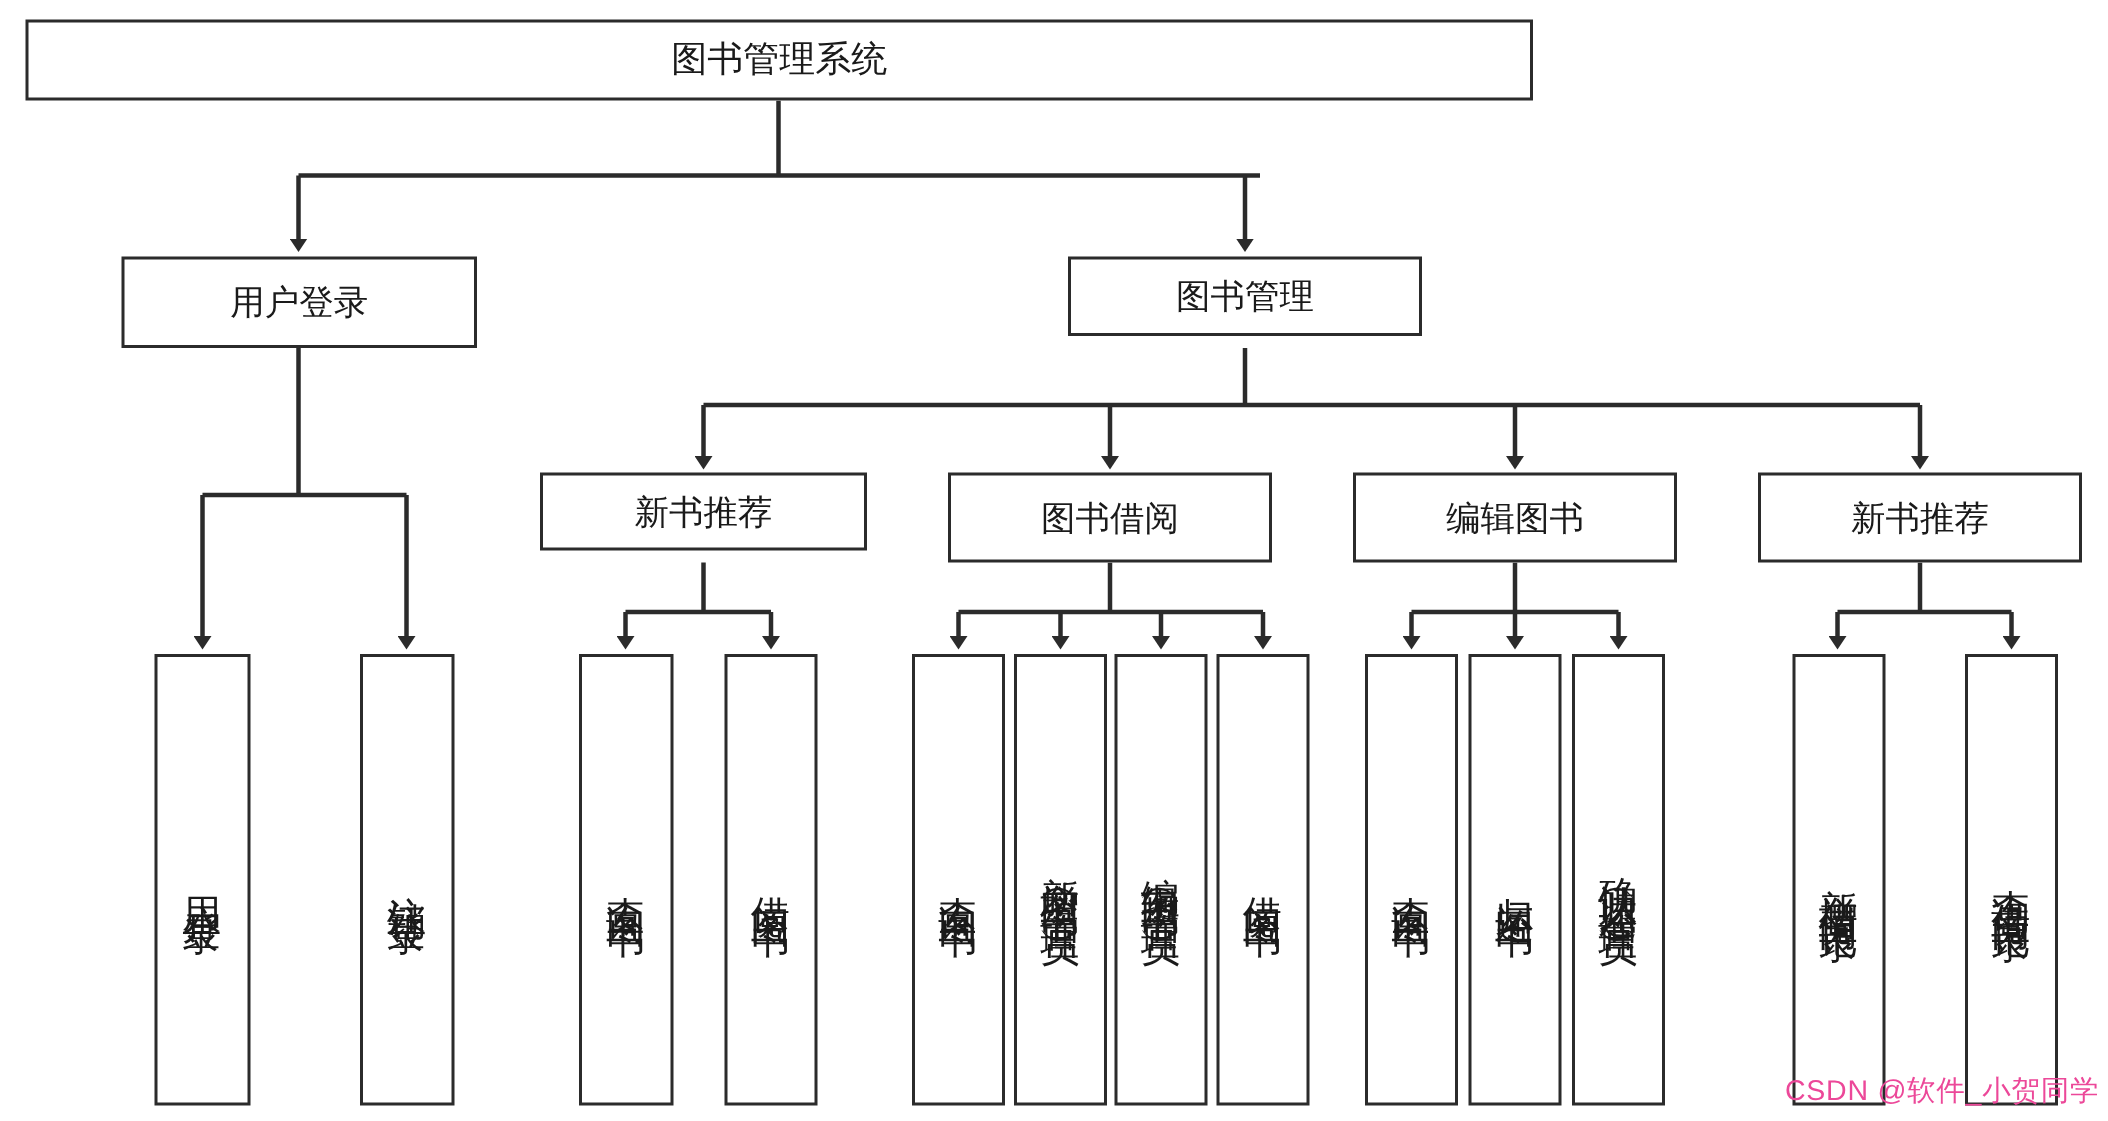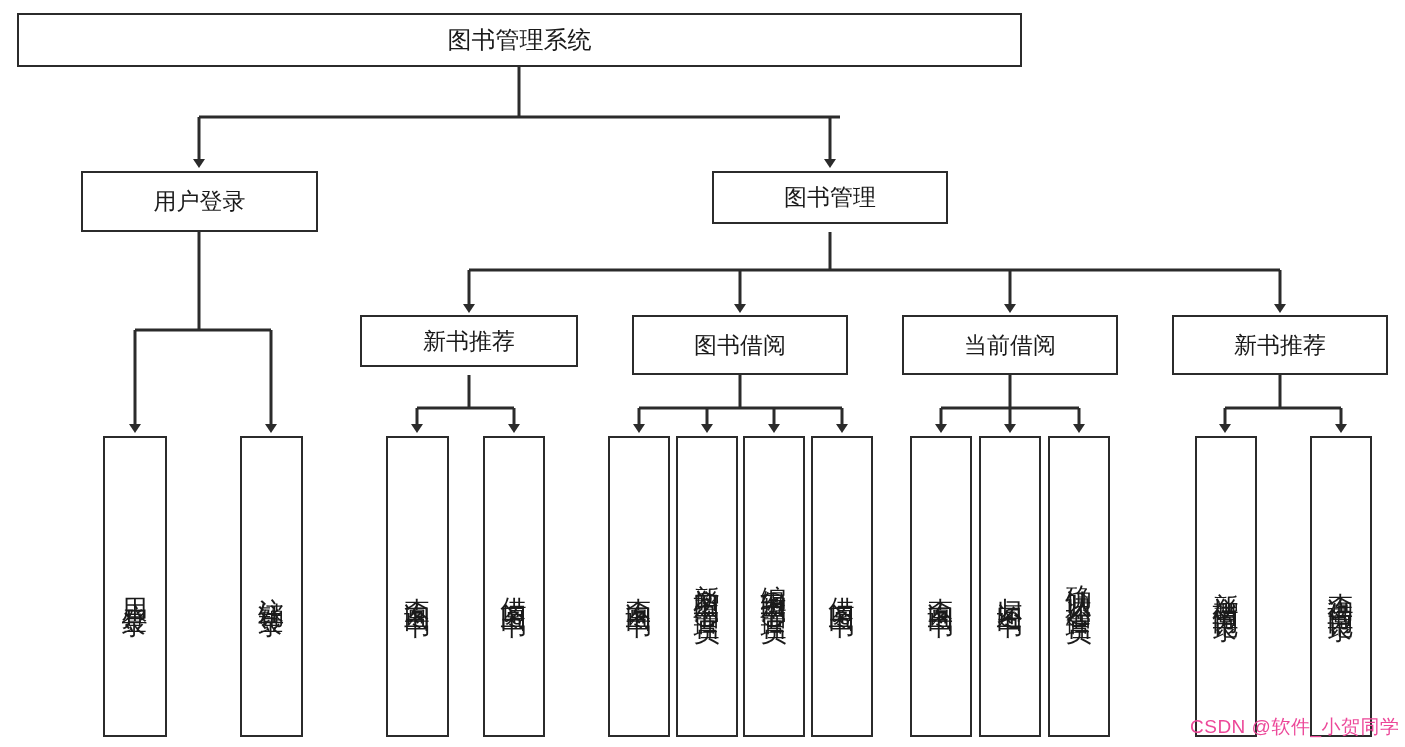--- a/index.html
+++ b/index.html
@@ -131,21 +131,21 @@
     <span class="label">图书管理</span>
   </div>
 
   <div class="node horizontal" style="left:360px; top:315px; width:218px; height:52px;">
     <span class="label">新书推荐</span>
   </div>
   <div class="node horizontal" style="left:632px; top:315px; width:216px; height:60px;">
     <span class="label">图书借阅</span>
   </div>
   <div class="node horizontal" style="left:902px; top:315px; width:216px; height:60px;">
-    <span class="label">当前借阅</span>
+    <span class="label">编辑图书</span>
   </div>
   <div class="node horizontal" style="left:1172px; top:315px; width:216px; height:60px;">
     <span class="label">新书推荐</span>
   </div>
 
   <div class="node vertical" style="left:103px; top:436px; width:64px; height:301px;">
     <span class="label">用户登录</span>
   </div>
   <div class="node vertical" style="left:240px; top:436px; width:63px; height:301px;">
     <span class="label">注销登录</span>

